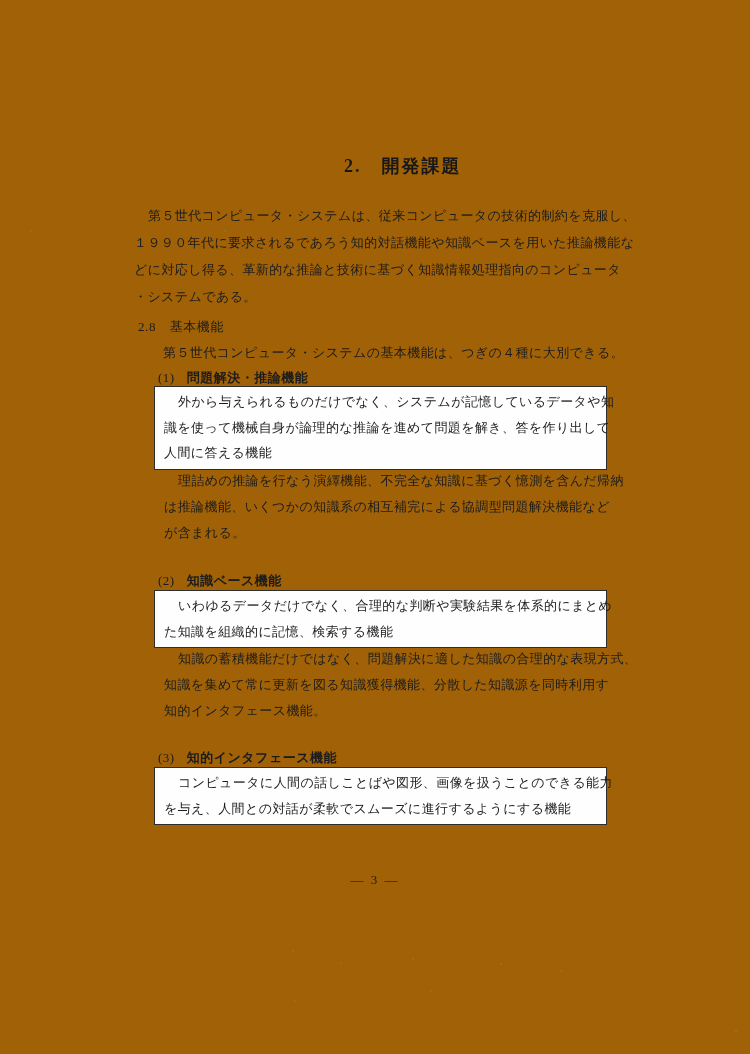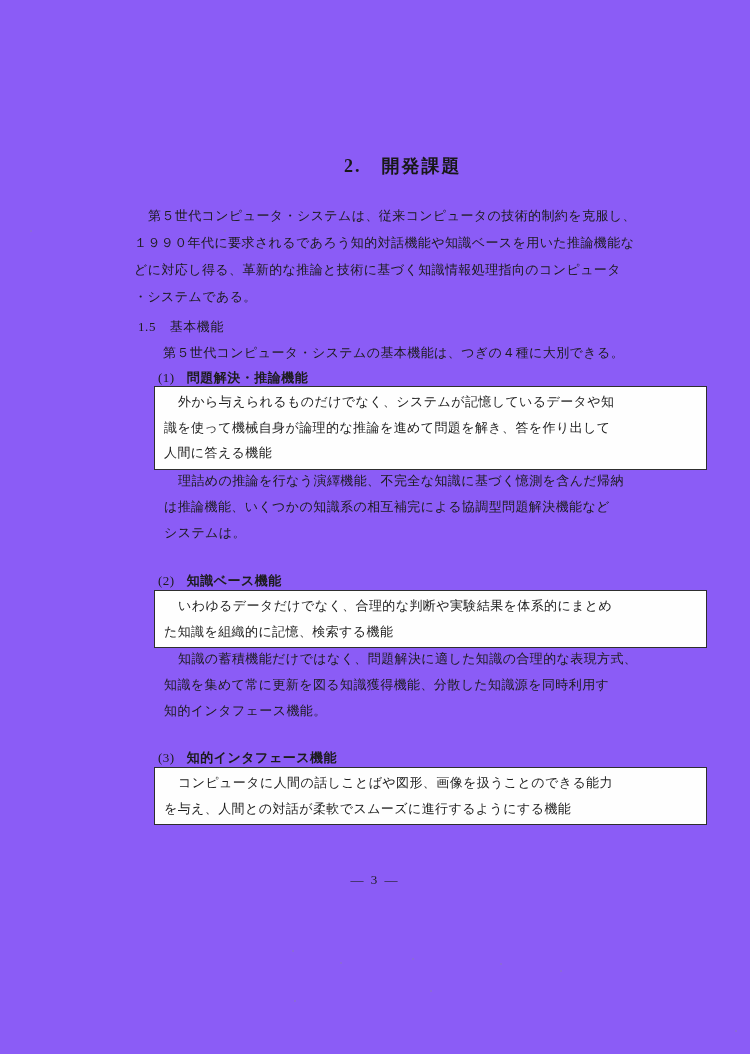--- a/index.html
+++ b/index.html
@@ -6,21 +6,21 @@
   body {
     width: 750px; height: 1054px;
     background: #ffffff;
     font-family: "Liberation Serif", "DejaVu Serif", serif;
     color: #1c1c1c;
     position: relative;
     overflow: hidden;
   }
   .page {
     position: absolute; inset: 0;
-    background: #8b5cf6;
+    background: #a16207;
   }
   .doc-title {
     position: absolute;
     left: 344px; top: 154px;
     font-size: 18px;
     font-weight: 600;
     letter-spacing: 2px;
     white-space: nowrap;
     margin: 0;
     color: #181818;
@@ -41,21 +41,21 @@
   }
   .item-head {
     position: absolute;
     font-size: 13px;
     letter-spacing: 0.5px;
     white-space: nowrap;
   }
   .item-head .item-title { margin-left: 12px; font-weight: bold; }
   .hlbox {
     position: absolute;
-    width: 553px;
+    width: 453px;
     border: 1.6px solid #2e2e2e;
     padding: 2px 10px 3px 9px;
     box-sizing: border-box;
     background: #fefefe;
   }
   .hlbox .line { line-height: 25.5px; }
   .body-para .line { line-height: 26px; }
   .pagenum {
     position: absolute;
     left: 0; top: 872px; width: 750px;
@@ -78,35 +78,35 @@
 
   <h1 class="doc-title">2.　開発課題</h1>
 
   <div class="para" style="left:134px; top:202px;">
     <div class="line indent">第５世代コンピュータ・システムは、従来コンピュータの技術的制約を克服し、</div>
     <div class="line">１９９０年代に要求されるであろう知的対話機能や知識ベースを用いた推論機能な</div>
     <div class="line">どに対応し得る、革新的な推論と技術に基づく知識情報処理指向のコンピュータ</div>
     <div class="line">・システムである。</div>
   </div>
 
-  <div class="heading" style="left:138px; top:318px;">1.5　基本機能</div>
+  <div class="heading" style="left:138px; top:318px;">2.8　基本機能</div>
   <div class="heading" style="left:163px; top:344px; letter-spacing:0.4px;text-align:right;">第５世代コンピュータ・システムの基本機能は、つぎの４種に大別できる。</div>
 
   <div class="item-head" style="left:158px; top:369px;">
     <span>(1)</span><span class="item-title">問題解決・推論機能</span>
   </div>
   <div class="hlbox" style="left:154px; top:386px;">
     <div class="line indent">外から与えられるものだけでなく、システムが記憶しているデータや知</div>
     <div class="line">識を使って機械自身が論理的な推論を進めて問題を解き、答を作り出して</div>
     <div class="line">人間に答える機能</div>
   </div>
   <div class="para body-para" style="left:164px; top:468px;">
     <div class="line indent">理詰めの推論を行なう演繹機能、不完全な知識に基づく憶測を含んだ帰納</div>
     <div class="line">は推論機能、いくつかの知識系の相互補完による協調型問題解決機能など</div>
-    <div class="line">システムは。</div>
+    <div class="line">が含まれる。</div>
   </div>
 
   <div class="item-head" style="left:158px; top:572px;">
     <span>(2)</span><span class="item-title">知識ベース機能</span>
   </div>
   <div class="hlbox" style="left:154px; top:590px;">
     <div class="line indent">いわゆるデータだけでなく、合理的な判断や実験結果を体系的にまとめ</div>
     <div class="line">た知識を組織的に記憶、検索する機能</div>
   </div>
   <div class="para body-para" style="left:164px; top:646px;">

